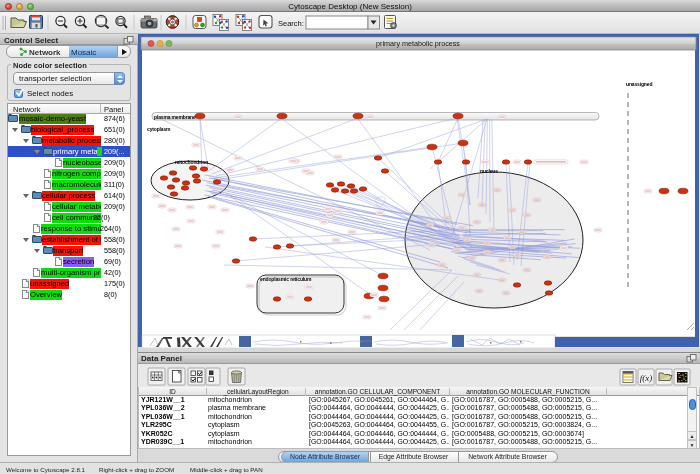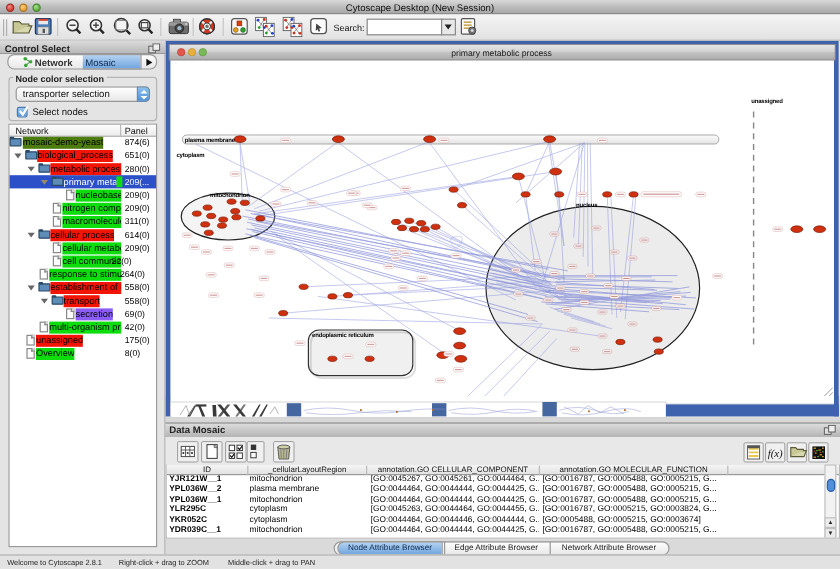--- a/index.html
+++ b/index.html
@@ -626,21 +626,21 @@
       <rect x="330" y="342.5" width="1.5" height="1.5"></rect>
       <rect x="360" y="341" width="1.5" height="1.5"></rect>
       <rect x="490" y="342" width="1.5" height="1.5"></rect>
       <rect x="520" y="341" width="1.5" height="1.5"></rect>
     </g>
     <rect x="555" y="337" width="144" height="10" fill="#3e62ae"></rect>
     <rect x="138" y="348" width="562" height="4" fill="#d8d8d8"></rect>
   </svg>
 
 <div class="abs" style="left:138px;top:352px;width:562px;height:12px;background:linear-gradient(#dcdcdc,#b9b9b9);border-bottom:1px solid #999;border-top:1px solid #888"></div>
-<div class="abs" style="left:141px;top:353.5px;font-size:8px;font-weight:bold;color:#222">Data Mosaic</div>
+<div class="abs" style="left:141px;top:353.5px;font-size:8px;font-weight:bold;color:#222">Data Panel</div>
 <svg class="abs" style="left:686px;top:354px" width="12" height="9" viewBox="0 0 12 9">
     <rect x="1" y="2.5" width="5.5" height="5.5" fill="#ddd" stroke="#666" stroke-width="0.9"></rect>
     <rect x="4.5" y="0.5" width="5.5" height="5.5" fill="#eee" stroke="#666" stroke-width="0.9"></rect>
   </svg>
 <div class="abs" style="left:138px;top:364px;width:562px;height:24px;background:#e8e8e8"></div>
 <svg style="position:absolute;left:138px;top:364px" width="562" height="24" viewBox="138 364 562 24">
     <rect x="148" y="368" width="17" height="17" fill="#f0f0f0" stroke="#999" stroke-width="0.8" rx="1"></rect>
     <rect x="168" y="368" width="17" height="17" fill="#f0f0f0" stroke="#999" stroke-width="0.8" rx="1"></rect>
     <rect x="188" y="368" width="17" height="17" fill="#f0f0f0" stroke="#999" stroke-width="0.8" rx="1"></rect>
     <rect x="206" y="368" width="14" height="17" fill="#f0f0f0" stroke="#999" stroke-width="0.8" rx="1"></rect>

